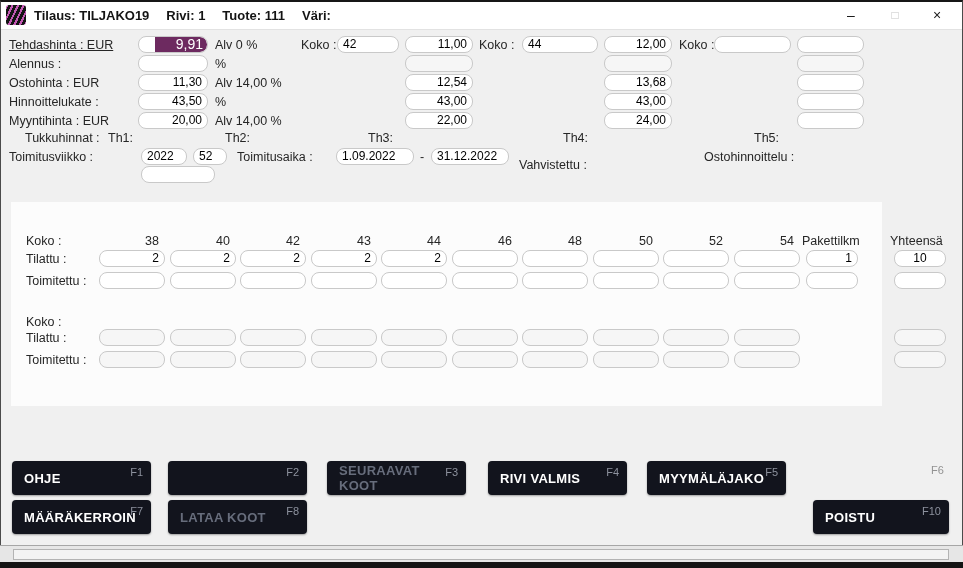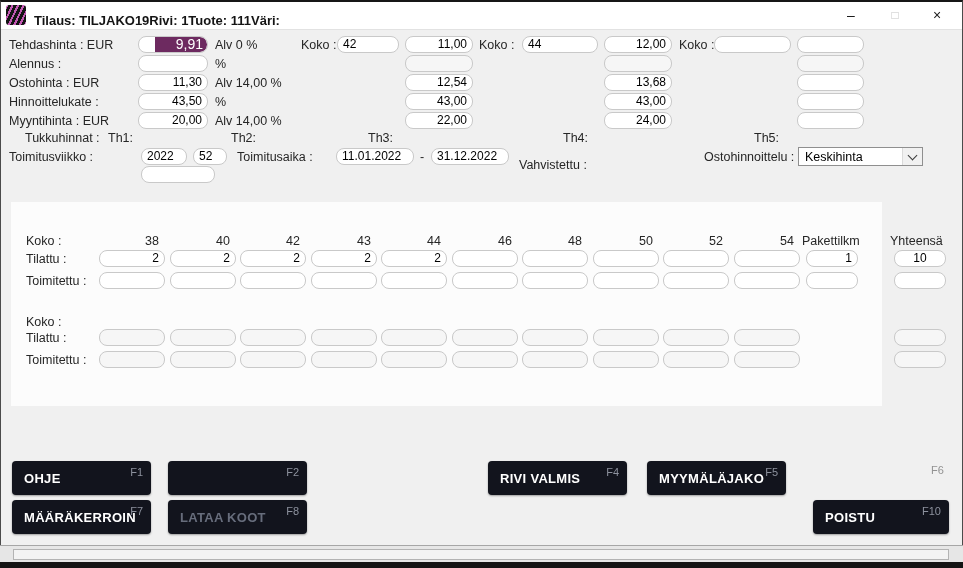--- a/index.html
+++ b/index.html
@@ -6,21 +6,21 @@
   .screen{position:relative;width:963px;height:568px;background:#e8e8e8;overflow:hidden;
           font-family:"Liberation Sans",sans-serif;}
   .window{position:absolute;left:0;top:0;width:963px;height:545px;background:#f0f0f0;
           border-left:1px solid #4b4b4b;border-right:1px solid #4b4b4b;border-top:2px solid #171717;
           box-sizing:border-box;}
   .titlebar{position:absolute;left:0;top:0;right:0;height:27px;background:#ffffff;
             border-bottom:1px solid #e2e2e2;}
   .app-icon{position:absolute;left:5px;top:3px;width:20px;height:20px;border-radius:3px;
             background-color:#141414;
             background-image:repeating-linear-gradient(115deg,rgba(204,92,188,.95) 0 2px,rgba(0,0,0,0) 2px 5px);}
-  .title-text{position:absolute;left:33px;top:0;height:26px;display:flex;align-items:flex-end;
+  .title-text{position:absolute;left:33px;top:0;height:26px;display:flex;align-items:center;gap:17px;
               font-size:13px;font-weight:bold;color:#141414;white-space:nowrap;}
   .winctl{position:absolute;top:0;width:30px;height:26px;display:flex;align-items:center;
           justify-content:center;font-size:14px;color:#1c1c1c;cursor:pointer;}
   .winctl.max{color:#c6c6c6;font-size:12px;}
 
   .lbl{position:absolute;font-size:12.5px;color:#262626;white-space:nowrap;}
   .fld{position:absolute;height:17px;background:#fff;border:1px solid #c9c9c9;border-radius:8px;
        box-sizing:border-box;font-size:12px;line-height:14px;padding:0 5px;color:#000;
        white-space:nowrap;overflow:hidden;}
   .num{text-align:right;}
@@ -69,21 +69,21 @@
         <span>Tilaus: TILJAKO19</span>
         <span>Rivi: 1</span>
         <span>Tuote: 111</span>
         <span>Väri:</span>
       </div>
       <span class="winctl" style="right:96px;">–</span>
       <span class="winctl max" style="right:52px;">□</span>
       <span class="winctl" style="right:10px;">×</span>
     </div>
 
-    <div class="lbl" style="left:8px;top:36px;">Tehdashinta : EUR</div>
+    <div class="lbl" style="left:8px;top:36px;text-decoration:underline;">Tehdashinta : EUR</div>
     <div class="fld selwrap" style="left:137px;top:34px;width:70px;">
       <span class="selspan">9,91</span>
     </div>
     <div class="lbl" style="left:214px;top:36px;">Alv 0 %</div>
 
     <div class="lbl" style="left:8px;top:55px;">Alennus :</div>
     <div class="fld num" style="left:137px;top:53px;width:70px;"></div>
     <div class="lbl" style="left:214px;top:55px;">%</div>
 
     <div class="lbl" style="left:8px;top:74px;">Ostohinta : EUR</div>
@@ -117,40 +117,34 @@
     <div class="lbl" style="left:678px;top:36px;">Koko :</div>
     <div class="fld" style="left:713px;top:34px;width:77px;"></div>
     <div class="fld num" style="left:796px;top:34px;width:67px;"></div>
     <div class="fld num dim" style="left:796px;top:53px;width:67px;"></div>
     <div class="fld num" style="left:796px;top:72px;width:67px;"></div>
     <div class="fld num" style="left:796px;top:91px;width:67px;"></div>
     <div class="fld num" style="left:796px;top:110px;width:67px;"></div>
 
     <div class="lbl" style="left:24px;top:129px;">Tukkuhinnat :</div>
     <div class="lbl" style="left:107px;top:129px;">Th1:</div>
-    <div class="lbl" style="left:230px;top:129px;">Th2:</div>
+    <div class="lbl" style="left:224px;top:129px;">Th2:</div>
     <div class="lbl" style="left:367px;top:129px;">Th3:</div>
     <div class="lbl" style="left:562px;top:129px;">Th4:</div>
     <div class="lbl" style="left:753px;top:129px;">Th5:</div>
 
     <div class="lbl" style="left:8px;top:148px;">Toimitusviikko :</div>
     <div class="fld" style="left:140px;top:146px;width:46px;">2022</div>
     <div class="fld" style="left:192px;top:146px;width:34px;">52</div>
     <div class="lbl" style="left:236px;top:148px;">Toimitusaika :</div>
-    <div class="fld" style="left:335px;top:146px;width:78px;">11.01.2022</div>
+    <div class="fld" style="left:335px;top:146px;width:78px;">1.09.2022</div>
     <div class="lbl" style="left:419px;top:148px;">-</div>
     <div class="fld" style="left:430px;top:146px;width:78px;">31.12.2022</div>
     <div class="lbl" style="left:518px;top:156px;">Vahvistettu :</div>
     <div class="lbl" style="left:703px;top:148px;">Ostohinnoittelu :</div>
-    <div class="combo">
-      <span class="combo-text">Keskihinta</span>
-      <span class="combo-btn">
-        <span class="chev"></span>
-      </span>
-    </div>
     <div class="fld" style="left:140px;top:164px;width:74px;"></div>
 
     <div class="panel"></div>
 
     <div class="lbl" style="left:25px;top:232px;">Koko :</div>
     <div class="lbl num" style="left:98px;top:232px;width:60px;">38</div>
     <div class="lbl num" style="left:169px;top:232px;width:60px;">40</div>
     <div class="lbl num" style="left:239px;top:232px;width:60px;">42</div>
     <div class="lbl num" style="left:310px;top:232px;width:60px;">43</div>
     <div class="lbl num" style="left:380px;top:232px;width:60px;">44</div>
@@ -218,20 +212,24 @@
     <div class="fld num dim" style="left:733px;top:349px;width:66px;"></div>
     <div class="fld ctr dim" style="left:893px;top:349px;width:52px;"></div>
 
     <div class="fbtn" style="left:11px;top:459px;width:139px;">
       <span>OHJE</span>
       <span class="fkey">F1</span>
     </div>
     <div class="fbtn disabled" style="left:167px;top:459px;width:139px;">
       <span class="fkey">F2</span>
     </div>
+    <div class="fbtn disabled" style="left:326px;top:459px;width:139px;">
+      <span>SEURAAVAT KOOT</span>
+      <span class="fkey">F3</span>
+    </div>
     <div class="fbtn" style="left:487px;top:459px;width:139px;">
       <span>RIVI VALMIS</span>
       <span class="fkey">F4</span>
     </div>
     <div class="fbtn" style="left:646px;top:459px;width:139px;">
       <span>MYYMÄLÄJAKO</span>
       <span class="fkey">F5</span>
     </div>
     <span class="fkey-floating" style="left:930px;top:462px;">F6</span>
 

